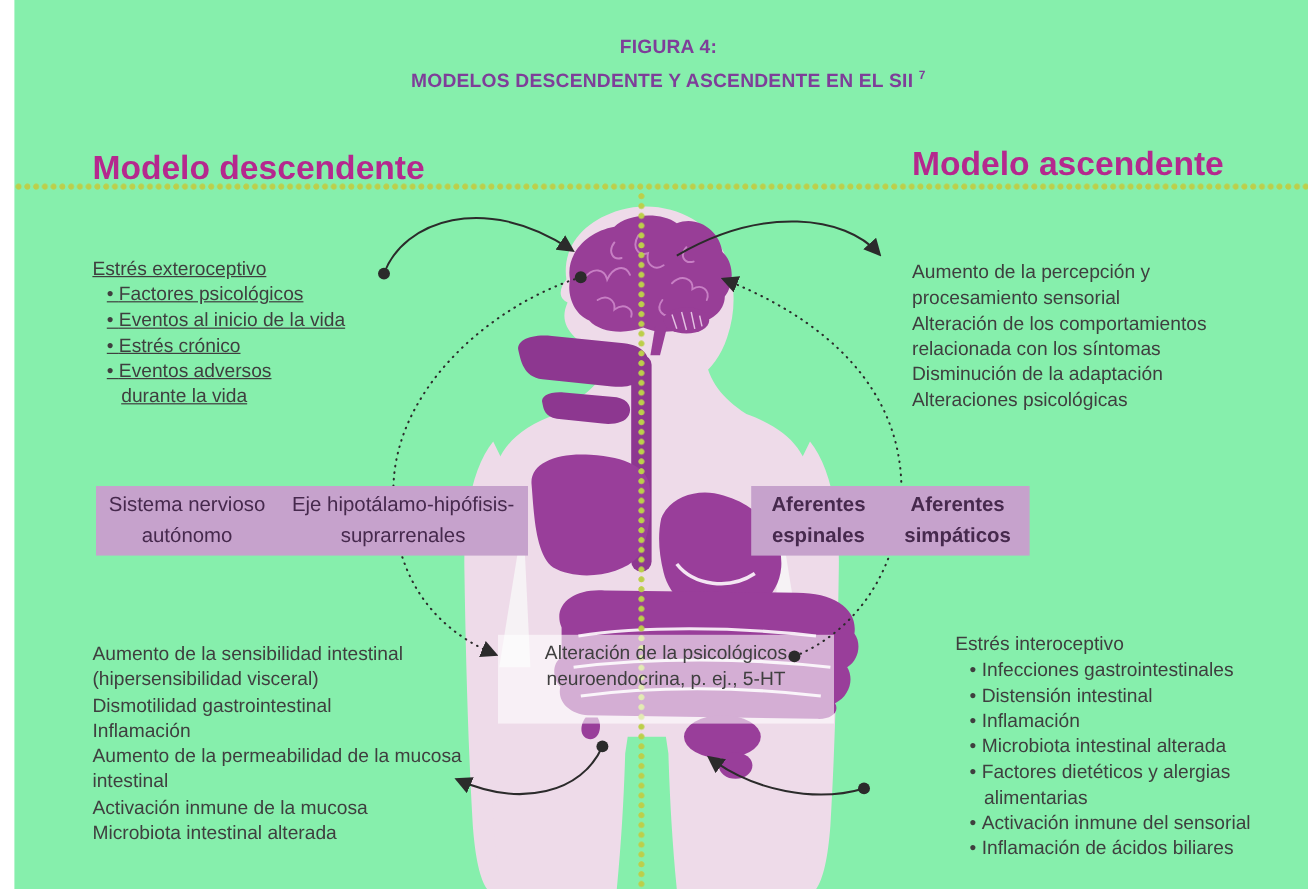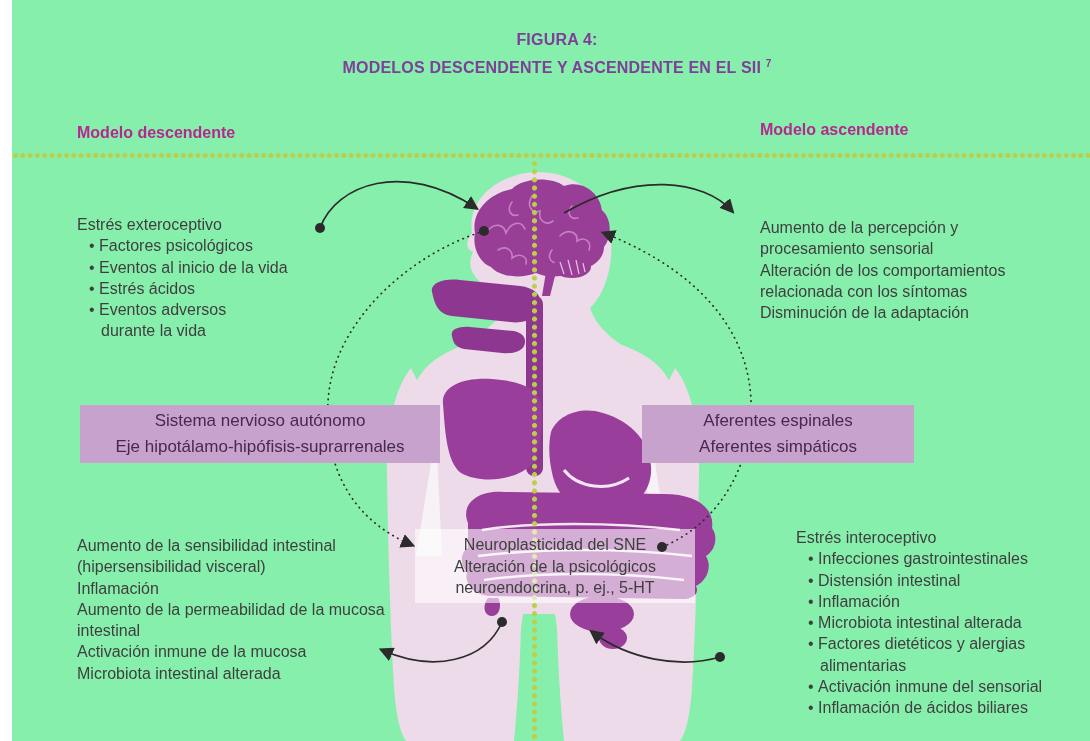--- a/index.html
+++ b/index.html
@@ -8,60 +8,60 @@
     position:relative;width:1090px;height:741px;background:#86efac;overflow:hidden;margin-left:12px;
   }
   
   .fig-title{
     position:absolute;top:28px;left:0;width:100%;text-align:center;
     color:#7e3e99;font-weight:700;font-size:16px;line-height:24px;letter-spacing:.2px;
   }
   .fig-title sup{font-size:10px;}
   
   .model-heading{
-    position:absolute;color:#b5288e;font-weight:700;font-size:16px;white-space:nowrap;
+    position:absolute;color:#b5288e;font-weight:700;font-size:28px;white-space:nowrap;
   }
   .model-heading.left{left:65px;top:124px;}
   .model-heading.right{left:748px;top:121px;}
   
   .dots-h{
     position:absolute;left:0;top:152px;width:1090px;height:7px;
     background-image:radial-gradient(circle at 3.5px 3.5px,#bccf4a 2.2px,rgba(0,0,0,0) 2.8px);
     background-size:7.3px 7px;background-repeat:repeat-x;
   }
   .dots-v{
     position:absolute;left:519px;top:160px;width:7px;height:581px;
     background-image:radial-gradient(circle at 3.5px 3.5px,#bccf4a 2.2px,rgba(0,0,0,0) 2.8px);
     background-size:7px 8.2px;background-repeat:repeat-y;
   }
   
   .layer{position:absolute;left:0;top:0;width:1090px;height:741px;pointer-events:none;}
   
   .pbox{
     position:absolute;background:#c6a2cc;color:#46294d;
-    display:flex;flex-direction:column;justify-content:center;align-items:center;
+    display:flex;flex-direction:row;justify-content:center;align-items:center;
     font-size:17px;line-height:26px;text-align:center;
   }
   .pbox.left{left:68px;top:405px;width:360px;height:58px;}
-  .pbox.right{left:630px;top:405px;width:272px;height:58px;}
+  .pbox.right{left:614px;top:405px;width:232px;height:58px;font-weight:bold;}
   
   .center-band{
     position:absolute;left:403px;top:529px;width:280px;height:74px;
     background:rgba(255,255,255,0.58);
   }
   .center-text{
     position:absolute;left:403px;top:534px;width:280px;text-align:center;
     color:#3f3f3f;font-size:16px;line-height:21.5px;
   }
   
   .tblock{position:absolute;color:#3f3f3f;font-size:16px;line-height:21.3px;}
   .tblock .line{white-space:pre-line;}
   .tblock .bullet{white-space:pre-line;padding-left:24px;text-indent:-12px;}
   .tblock .bullet::before{content:"\2022\00a0";}
-  .tb-top-left{left:65px;top:214px;width:330px;}
+  .tb-top-left{left:65px;top:214px;width:330px;text-decoration:underline;}
   .tb-top-right{left:748px;top:217px;width:320px;}
   .tb-bottom-left{left:65px;top:535px;width:360px;}
   .tb-bottom-right{left:784px;top:527px;width:320px;}
   .tblock .list-title{margin-bottom:0;}
 </style>
 </head>
 <body>
 
 <div class="stage">
 
@@ -188,40 +188,42 @@
   </div>
 
   <div class="model-heading left">Modelo descendente</div>
   <div class="model-heading right">Modelo ascendente</div>
 
   <div class="tblock tb-top-left">
     <div class="line list-title">Estrés exteroceptivo</div>
     <div>
         <div class="bullet">Factores psicológicos</div>
         <div class="bullet">Eventos al inicio de la vida</div>
-        <div class="bullet">Estrés ácidos</div>
+        <div class="bullet">Estrés crónico</div>
         <div class="bullet">Eventos adversos
 durante la vida</div>
       </div>
   </div>
 
   <div class="tblock tb-top-right">
     <div>
         <div class="line">Aumento de la percepción y
 procesamiento sensorial</div>
         <div class="line">Alteración de los comportamientos
 relacionada con los síntomas</div>
         <div class="line">Disminución de la adaptación</div>
+        <div class="line">Alteraciones psicológicas</div>
       </div>
   </div>
 
   <div class="tblock tb-bottom-left">
     <div>
         <div class="line">Aumento de la sensibilidad intestinal
 (hipersensibilidad visceral)</div>
+        <div class="line">Dismotilidad gastrointestinal</div>
         <div class="line">Inflamación</div>
         <div class="line">Aumento de la permeabilidad de la mucosa
 intestinal</div>
         <div class="line">Activación inmune de la mucosa</div>
         <div class="line">Microbiota intestinal alterada</div>
       </div>
   </div>
 
   <div class="tblock tb-bottom-right">
     <div class="line list-title">Estrés interoceptivo</div>
@@ -241,19 +243,18 @@
     <div>Sistema nervioso autónomo</div>
     <div>Eje hipotálamo-hipófisis-suprarrenales</div>
   </div>
   <div class="pbox right">
     <div>Aferentes espinales</div>
     <div>Aferentes simpáticos</div>
   </div>
 
   <div class="center-text">
     <div>
-        <div class="line">Neuroplasticidad del SNE</div>
         <div class="line">Alteración de la psicológicos</div>
         <div class="line">neuroendocrina, p. ej., 5-HT</div>
       </div>
   </div>
 
 </div>
 
 </body></html>

